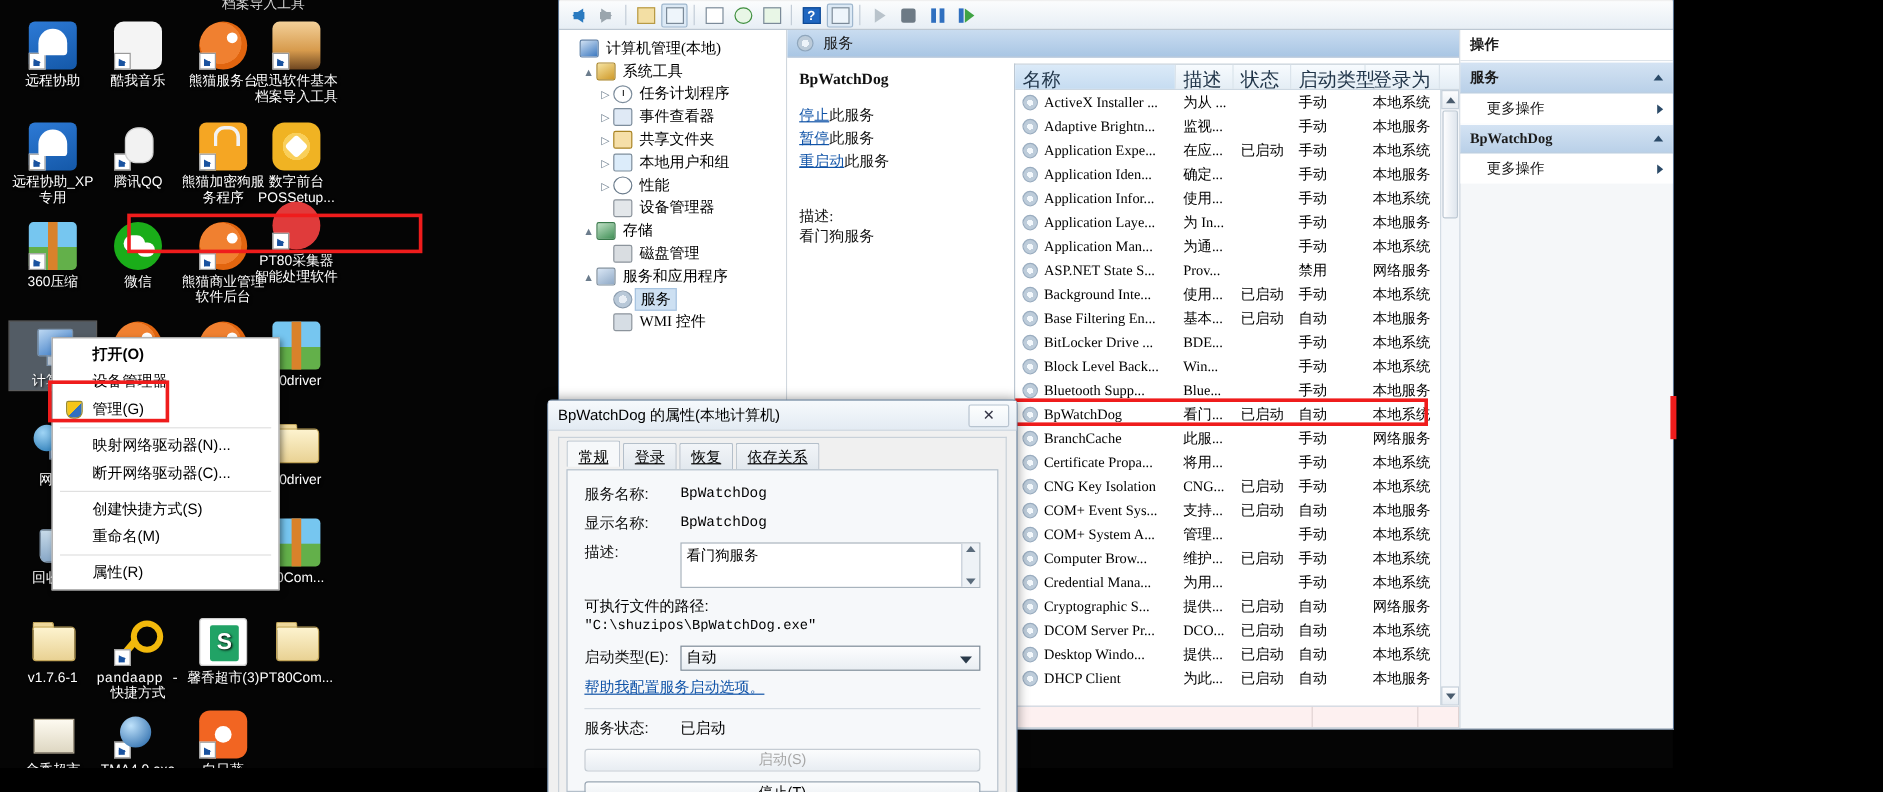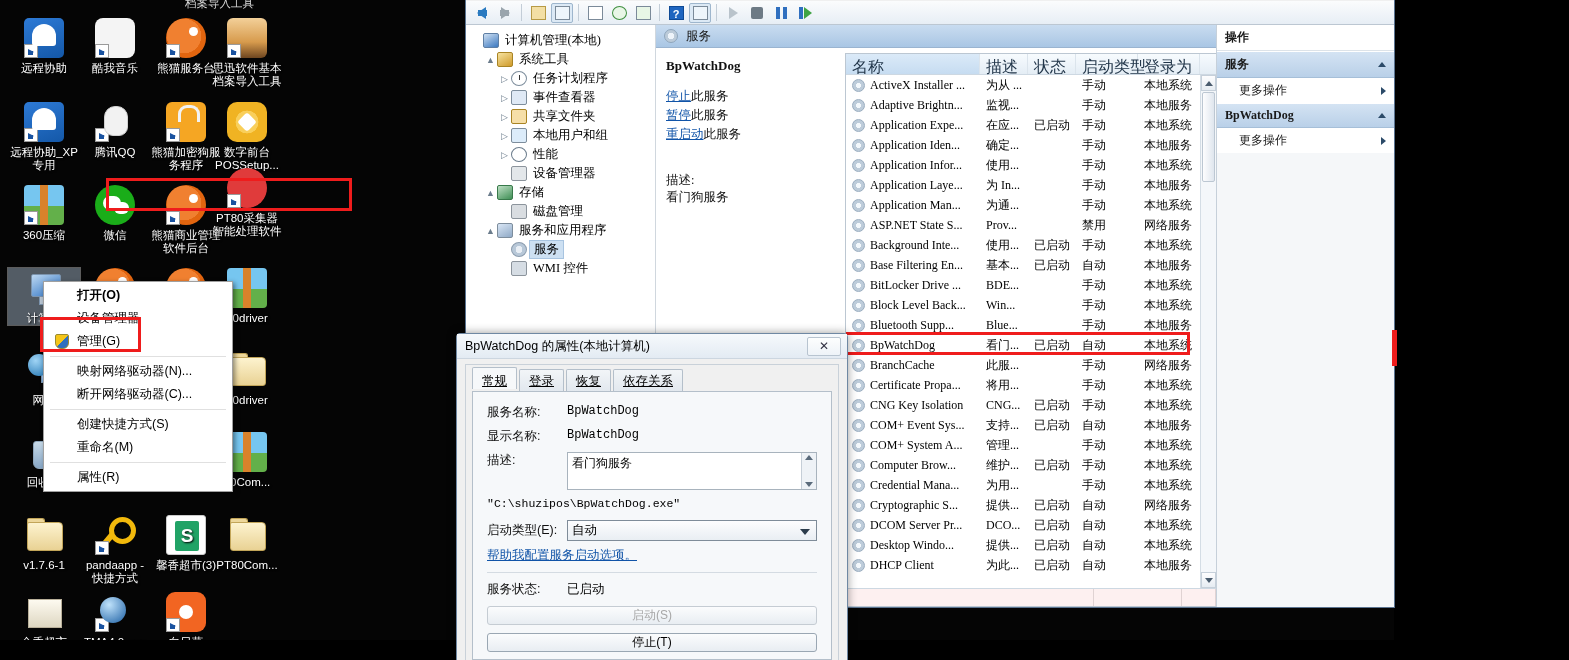--- a/index.html
+++ b/index.html
@@ -552,21 +552,21 @@
         <div class="icon-label">回收站</div>
       </div>
       <div class="icon-cell" style="left: 211px; top: 432px;">
         <div class="icon-glyph art-zip"></div>
         <div class="icon-label">80Com...</div>
       </div>
       <div class="icon-cell" style="left: 8px; top: 515px;">
         <div class="icon-glyph art-folder"></div>
         <div class="icon-label">v1.7.6-1</div>
       </div>
-      <div class="icon-cell" style="left: 79px; top: 515px;">
+      <div class="icon-cell" style="left: 79px; top: 515px; font-family: Liberation Mono, monospace;">
         <div class="icon-glyph art-key">
           <span class="shortcut-arrow"></span>
         </div>
         <div class="icon-label">pandaapp - 快捷方式</div>
       </div>
       <div class="icon-cell" style="left: 150px; top: 515px;">
         <div class="icon-glyph art-wps"></div>
         <div class="icon-label">馨香超市(3)</div>
       </div>
       <div class="icon-cell" style="left: 211px; top: 515px;">
@@ -1076,20 +1076,21 @@
         <div class="flabel">描述:</div>
         <div class="desc-box">
           <span>看门狗服务</span>
           <div class="desc-spin">
             <div class="sp-up"></div>
             <div class="sp-dn"></div>
           </div>
         </div>
       </div>
 
+      <div class="path-lbl">可执行文件的路径:</div>
       <div class="path-val">"C:\shuzipos\BpWatchDog.exe"</div>
 
       <div class="startup-row">
         <div class="flabel">启动类型(E):</div>
         <div class="combo">
           <span>自动</span>
           <span class="cb-arrow"></span>
         </div>
       </div>
 

